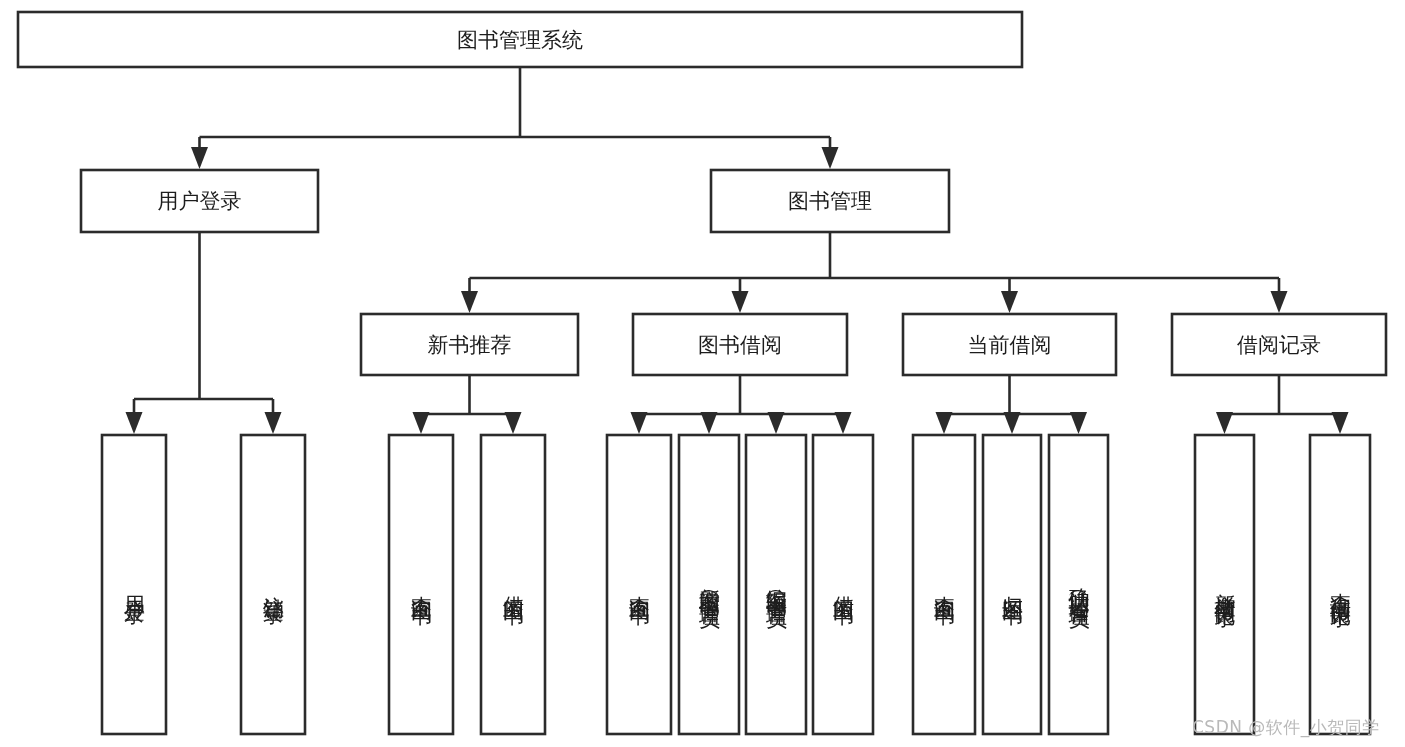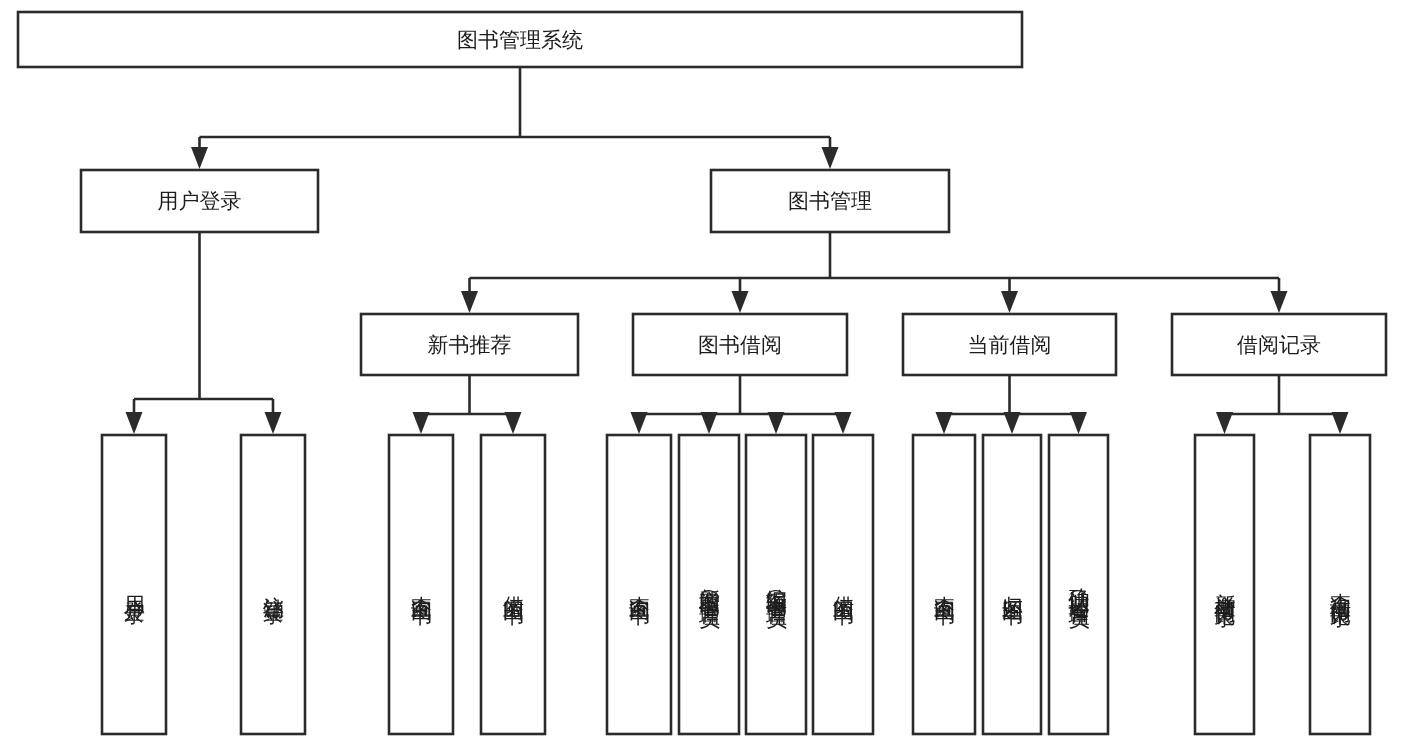--- a/index.html
+++ b/index.html
@@ -177,14 +177,15 @@
       <div class="vert-label" style="left: 679px; top: 435px; width: 60px; height: 299px;">新增图书（管理员）</div>
       <div class="vert-label" style="left: 746px; top: 435px; width: 60px; height: 299px;">编辑图书（管理员）</div>
       <div class="vert-label" style="left: 813px; top: 435px; width: 60px; height: 299px;">借阅图书</div>
       <div class="vert-label" style="left: 913px; top: 435px; width: 62px; height: 299px;">查询图书</div>
       <div class="vert-label" style="left: 983px; top: 435px; width: 58px; height: 299px;">归还图书</div>
       <div class="vert-label" style="left: 1049px; top: 435px; width: 59px; height: 299px;">确认归还（管理员）</div>
       <div class="vert-label" style="left: 1195px; top: 435px; width: 59px; height: 299px;">新增借阅记录</div>
       <div class="vert-label" style="left: 1310px; top: 435px; width: 60px; height: 299px;">查询借阅记录</div>
     </div>
 
+  <div class="watermark" style="left:1192px; top:716px;">CSDN @软件_小贺同学</div>
 
 </div>
 
 </body></html>

